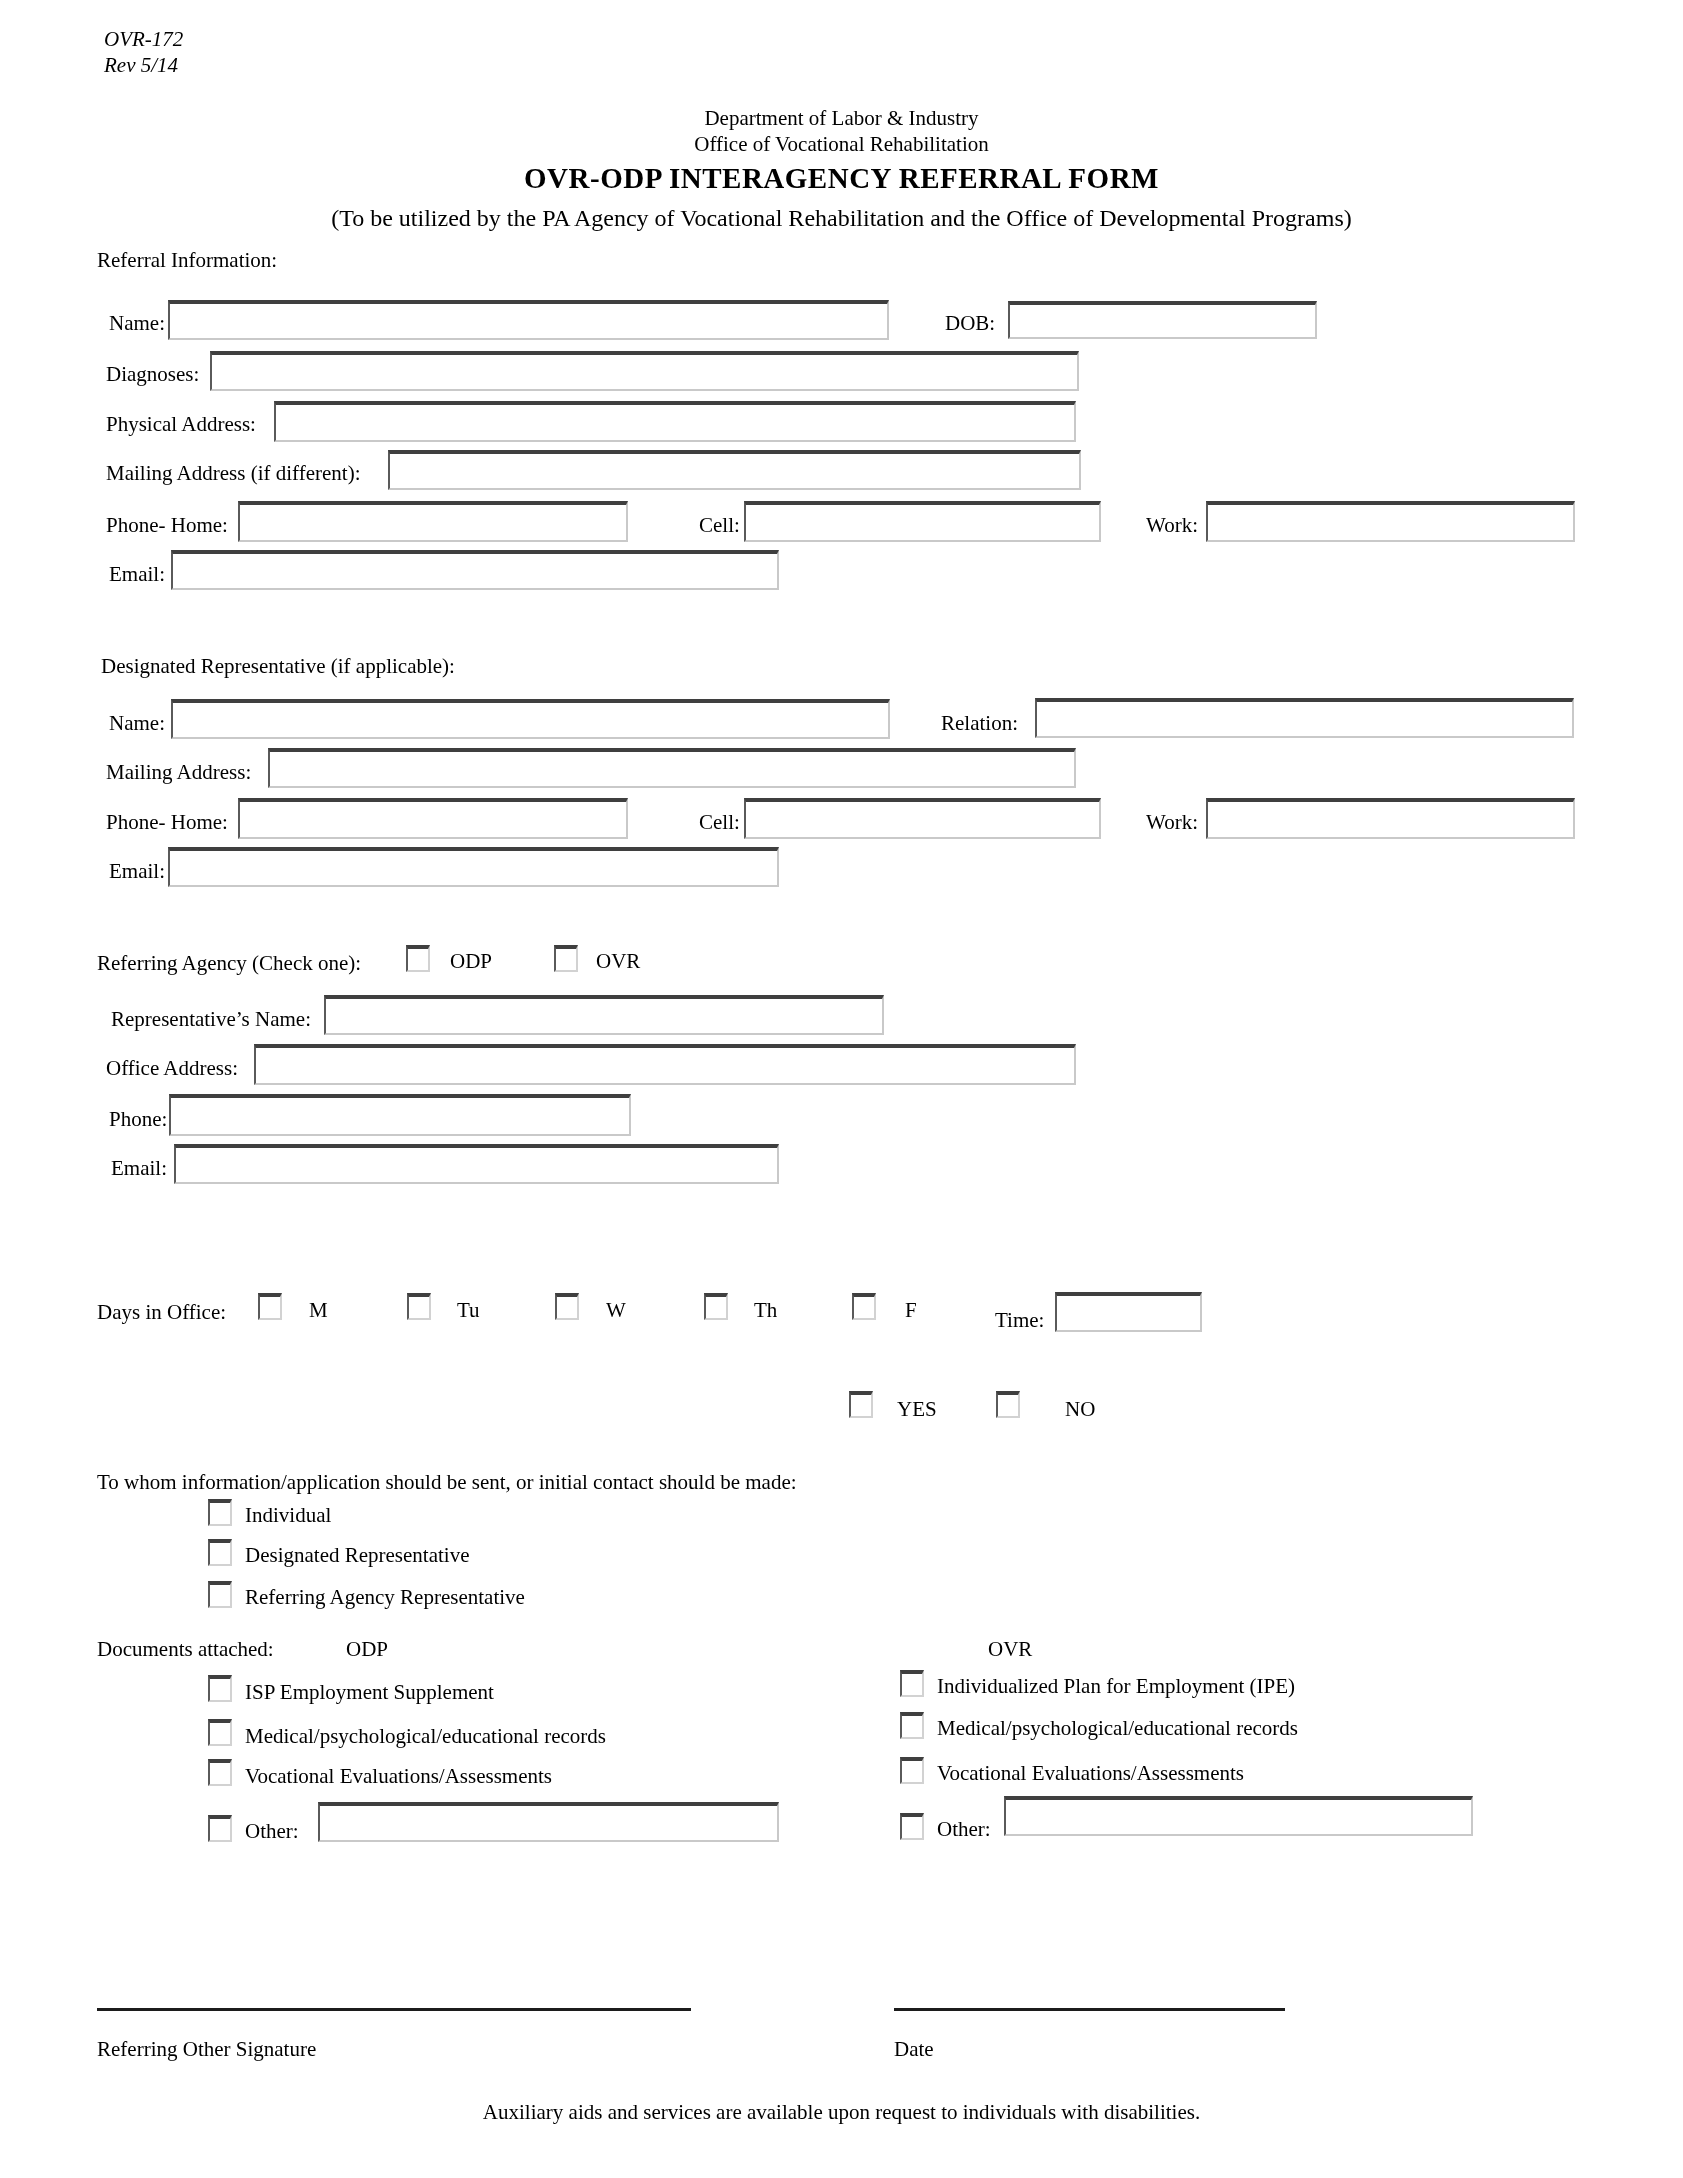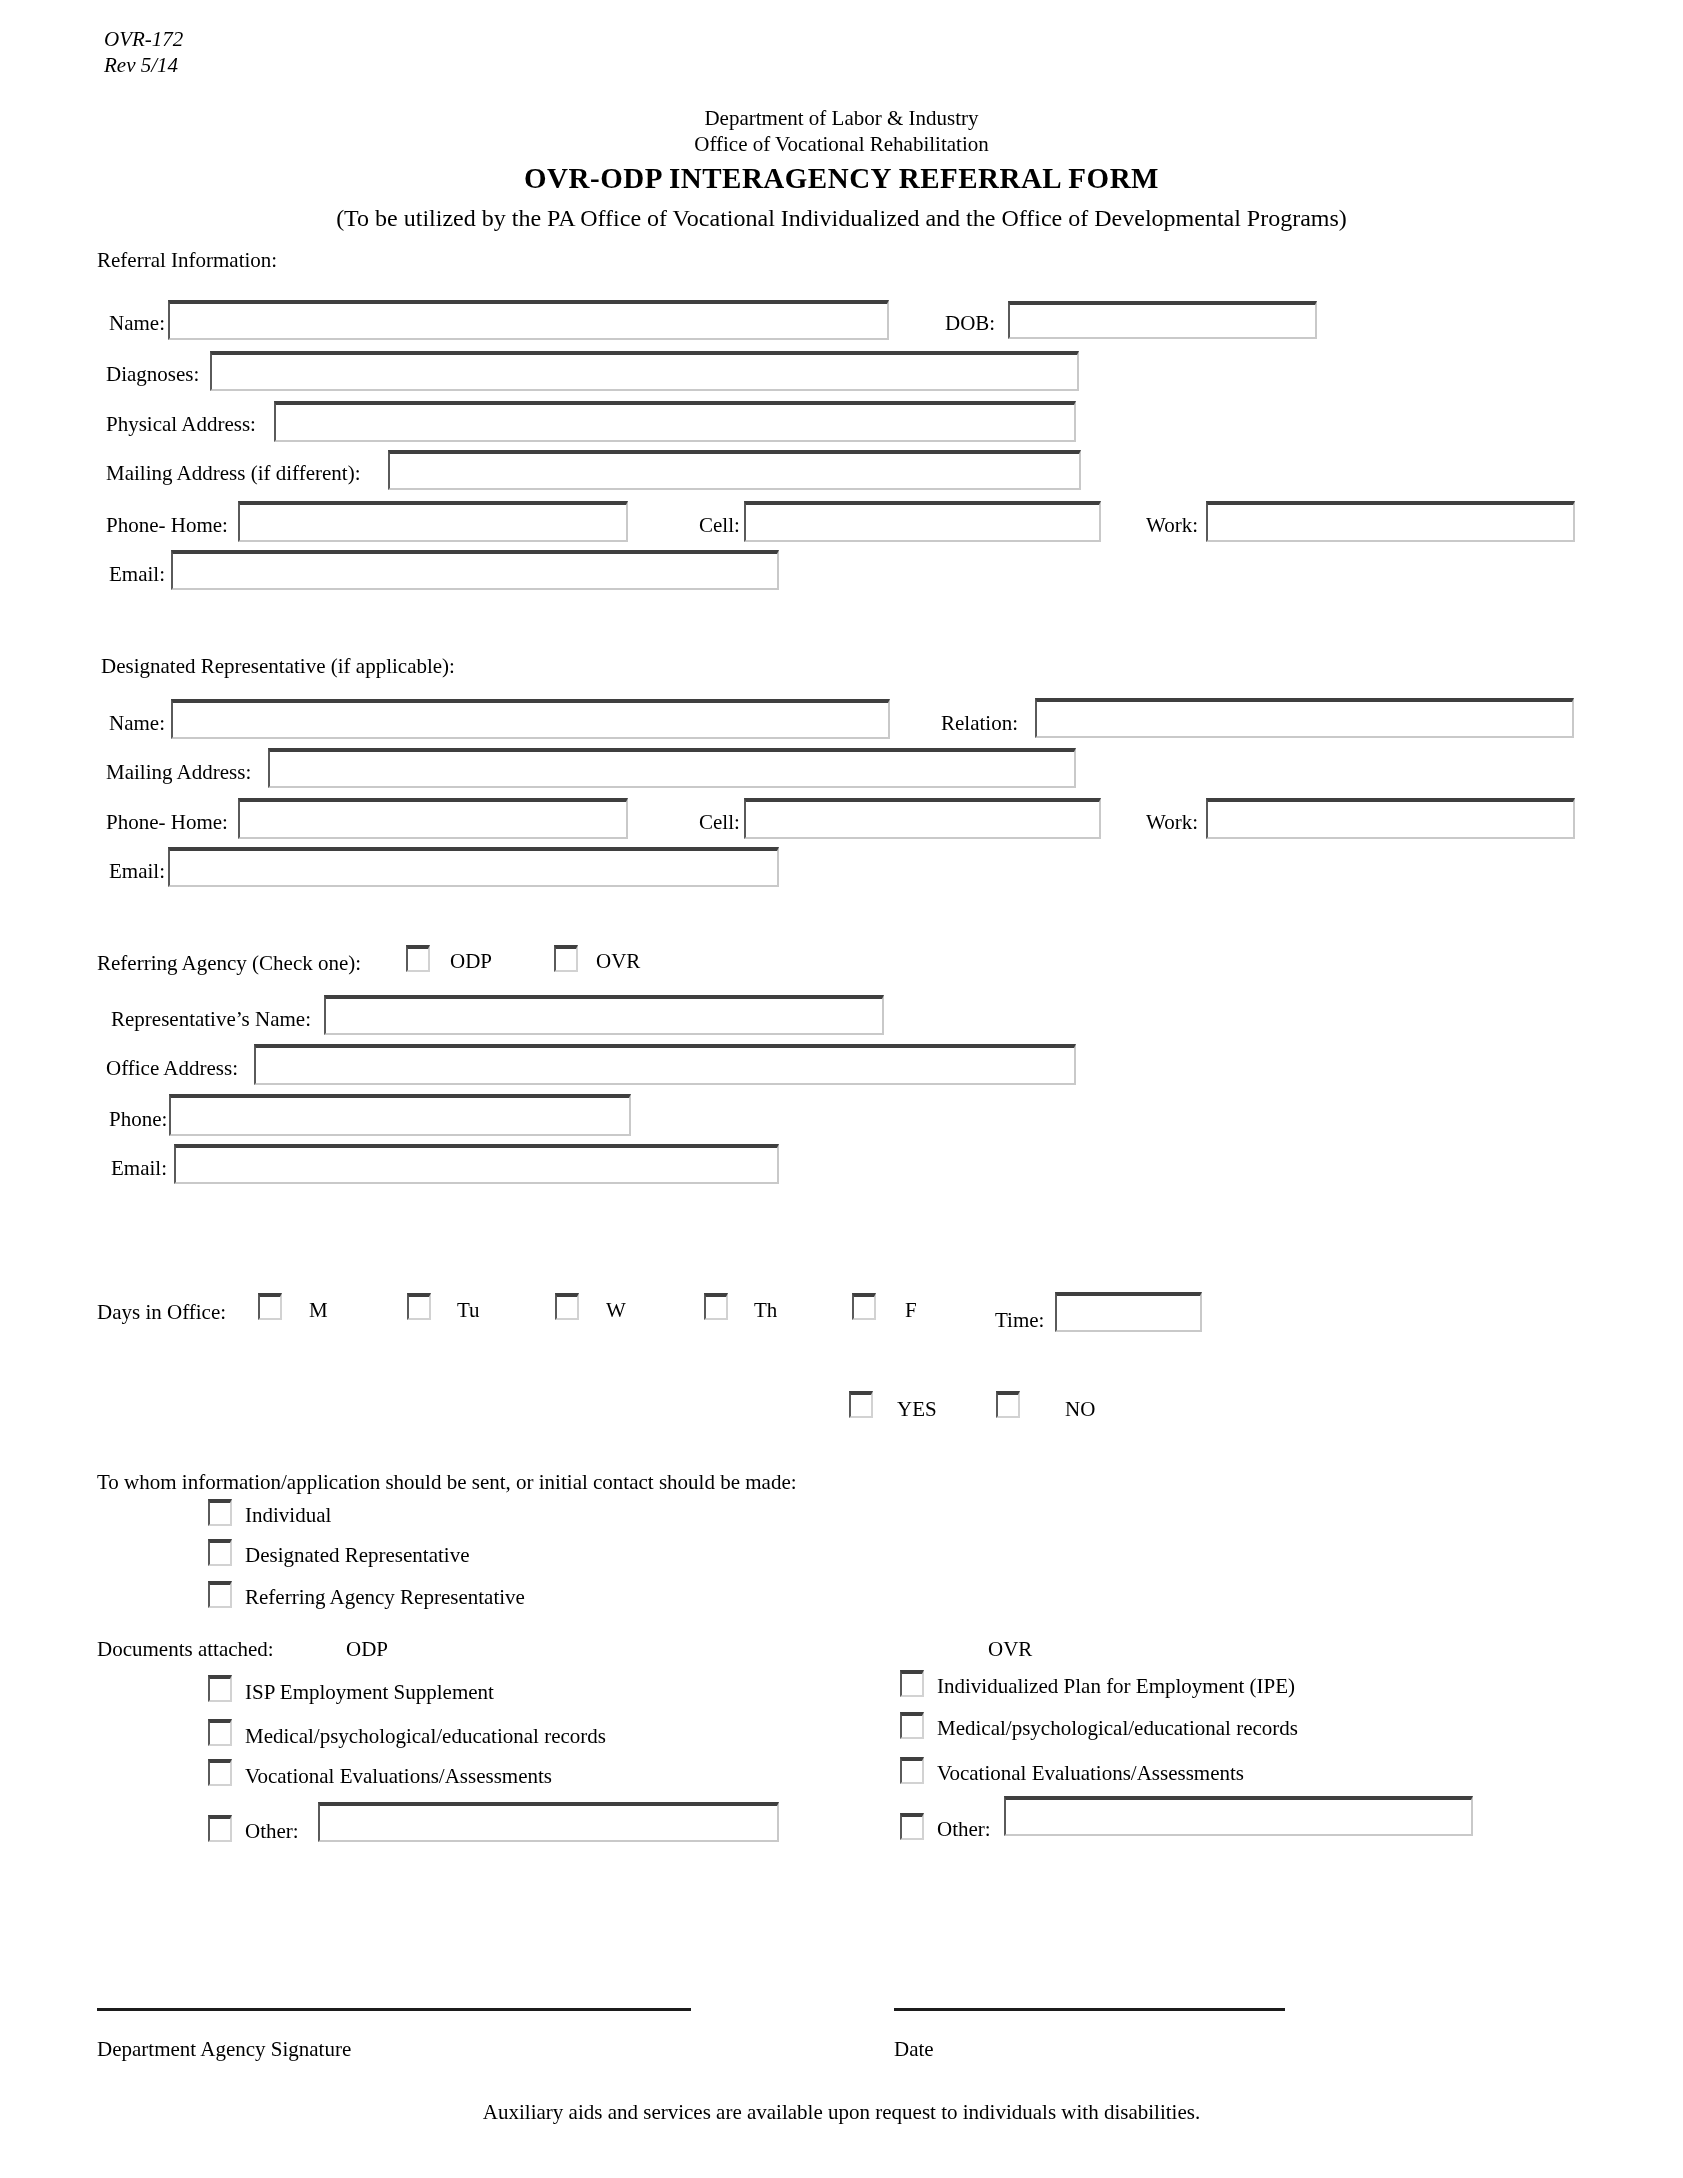--- a/index.html
+++ b/index.html
@@ -72,21 +72,21 @@
   <div class="idblock">
     <div>OVR-172</div>
     <div>Rev 5/14</div>
   </div>
 
   <div class="hdr-center" style="top:105px;">
     <div class="hdr-line">Department of Labor &amp; Industry</div>
     <div class="hdr-line">Office of Vocational Rehabilitation</div>
     <div class="hdr-title">OVR-ODP INTERAGENCY REFERRAL FORM</div>
   </div>
-  <div class="hdr-center subtitle" style="top:205px;">(To be utilized by the PA Office of Vocational Individualized and the Office of Developmental Programs)</div>
+  <div class="hdr-center subtitle" style="top:205px;">(To be utilized by the PA Agency of Vocational Rehabilitation and the Office of Developmental Programs)</div>
 
   <div class="lbl" style="left:97px; top:248px;">Referral Information:</div>
 
   <div class="lbl" style="left:109px; top:311px;">Name:</div>
   <input type="text" class="tf" style="left: 168px; top: 300px; width: 721px; height: 40px;">
   <div class="lbl" style="left:945px; top:311px;">DOB:</div>
   <input type="text" class="tf" style="left: 1008px; top: 301px; width: 309px; height: 38px;">
 
   <div class="lbl" style="left:106px; top:362px;">Diagnoses:</div>
   <input type="text" class="tf" style="left: 210px; top: 351px; width: 869px; height: 40px;">
@@ -191,19 +191,19 @@
   <span class="cb" style="left:900px; top:1712px;"></span>
   <div class="lbl" style="left:937px; top:1716px;">Medical/psychological/educational records</div>
   <span class="cb" style="left:900px; top:1757px;"></span>
   <div class="lbl" style="left:937px; top:1761px;">Vocational Evaluations/Assessments</div>
   <span class="cb" style="left:900px; top:1813px;"></span>
   <div class="lbl" style="left:937px; top:1817px;">Other:</div>
   <input type="text" class="tf" style="left: 1004px; top: 1796px; width: 469px; height: 40px;">
 
   <div class="sigline" style="left:97px; top:2008px; width:594px;"></div>
   <div class="sigline" style="left:894px; top:2008px; width:391px;"></div>
-  <div class="lbl" style="left:97px; top:2037px;">Department Agency Signature</div>
+  <div class="lbl" style="left:97px; top:2037px;">Referring Other Signature</div>
   <div class="lbl" style="left:894px; top:2037px;">Date</div>
 
   <div class="footer-line" style="top:2100px;">Auxiliary aids and services are available upon request to individuals with disabilities.</div>
 
 </div>
 
 
 </body></html>

